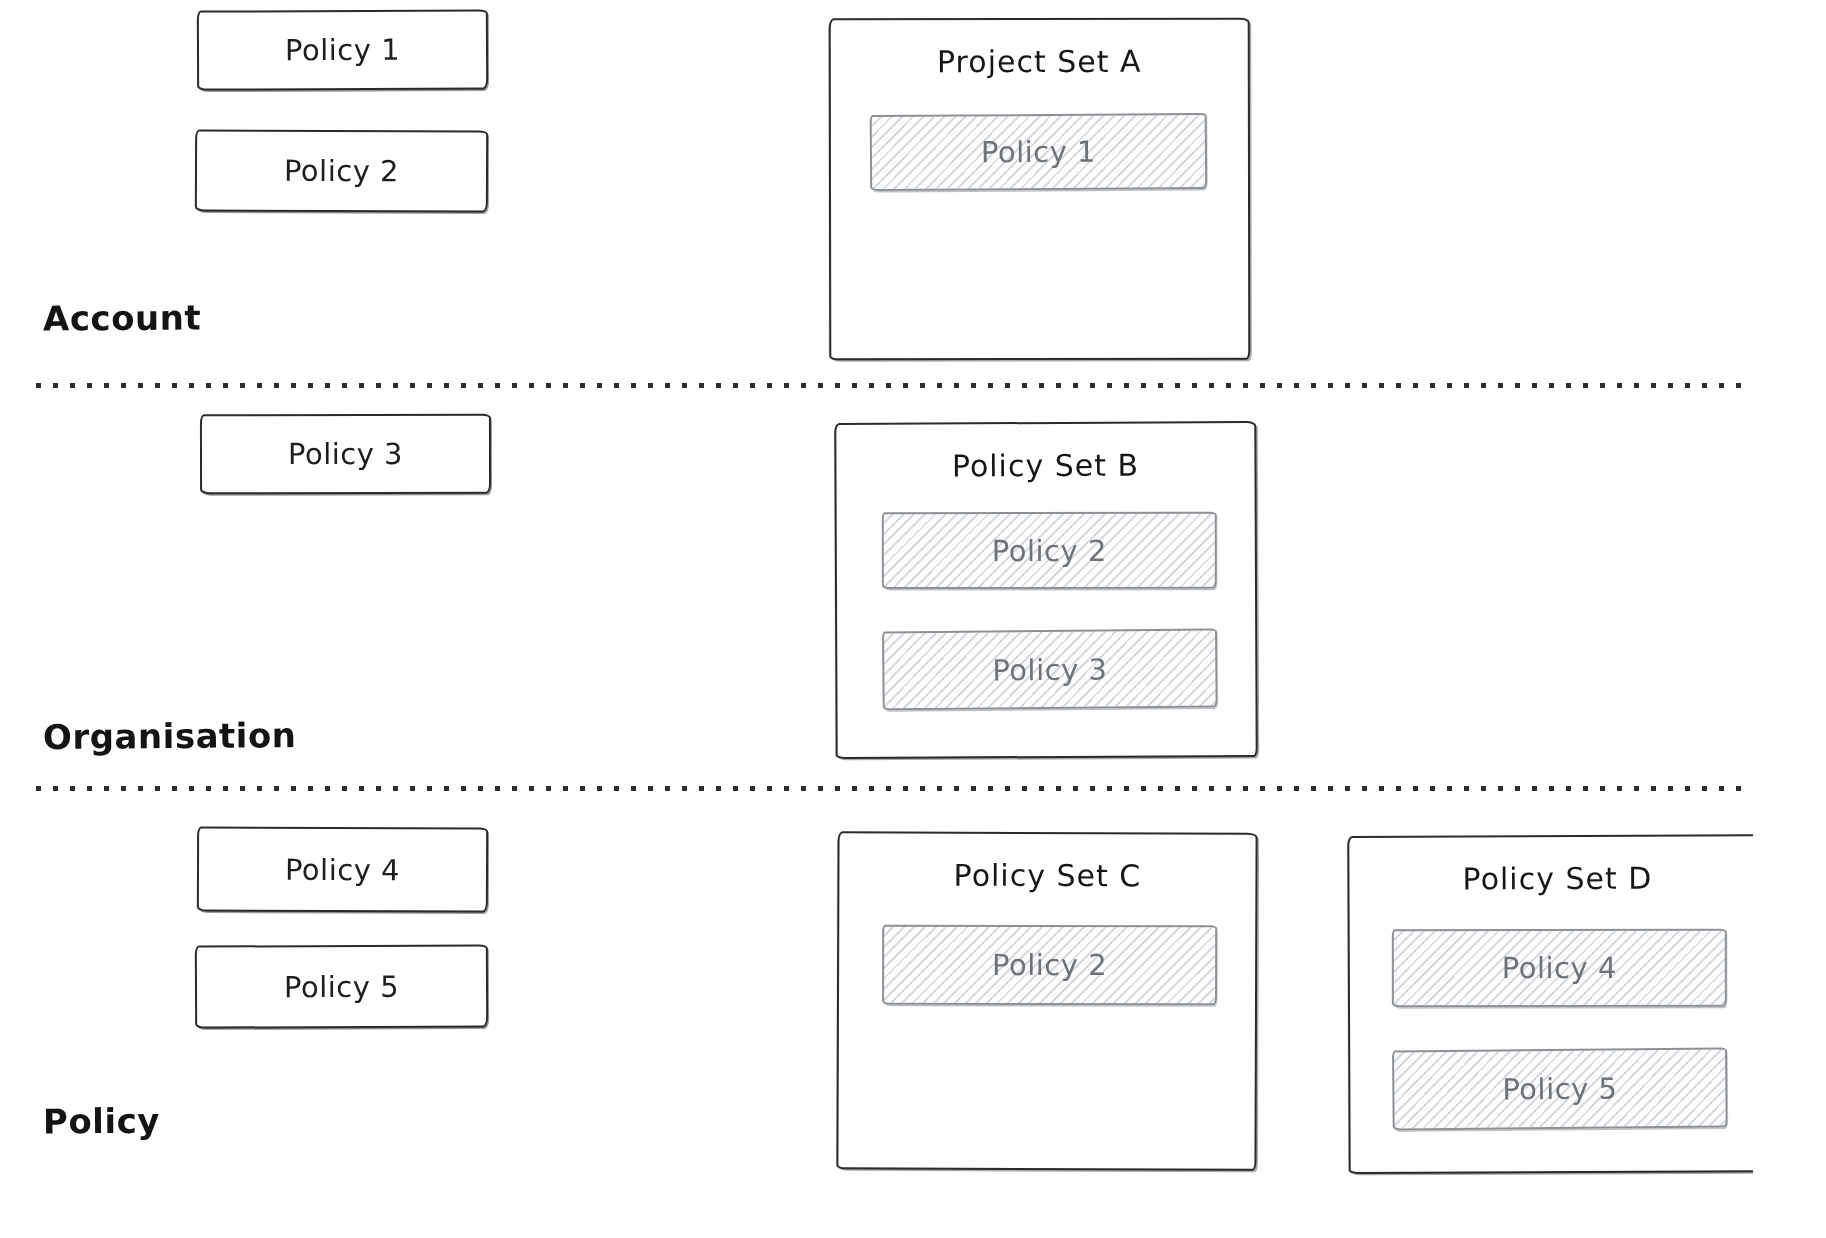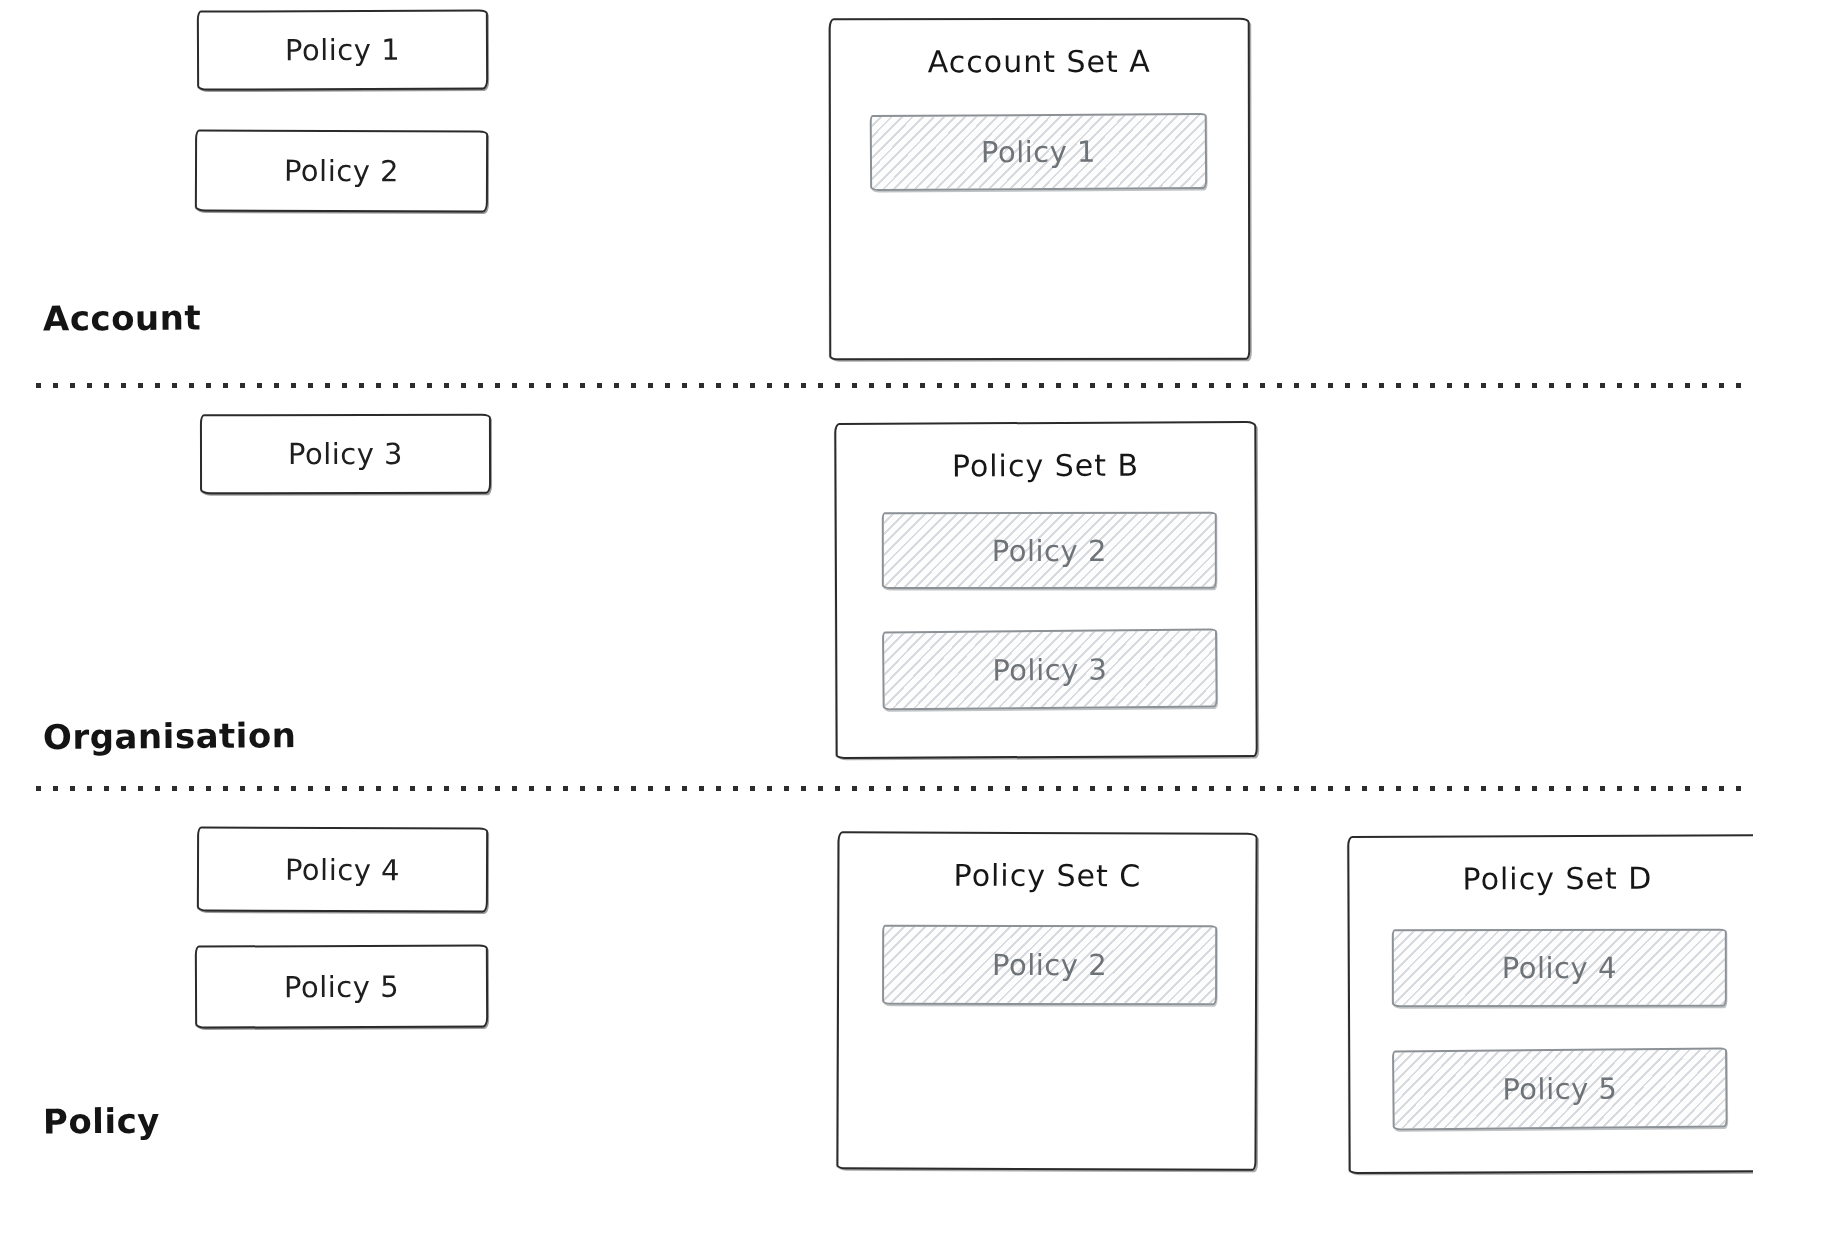--- a/index.html
+++ b/index.html
@@ -105,21 +105,21 @@
 
   <div class="policy-box sketch r-a" style="left:197px; top:10px; width:291px; height:80px;">
     <span>Policy 1</span>
   </div>
 
   <div class="policy-box sketch r-b" style="left:195px; top:130px; width:293px; height:82px;">
     <span>Policy 2</span>
   </div>
 
   <div class="policy-set r-c" style="left:829px; top:18px; width:421px; height:342px;">
-    <div class="set-title">Account Set A</div>
+    <div class="set-title">Project Set A</div>
     <div class="member-box r-a" style="left:39px; top:94px; width:337px; height:76px;">
       <span>Policy 1</span>
     </div>
   </div>
 
   <div class="tier-label" style="left:43px; top:298px;">Account</div>
 
   <div class="divider" style="top:383px;"></div>
 
   <div class="policy-box sketch r-c" style="left:200px; top:414px; width:291px; height:80px;">

